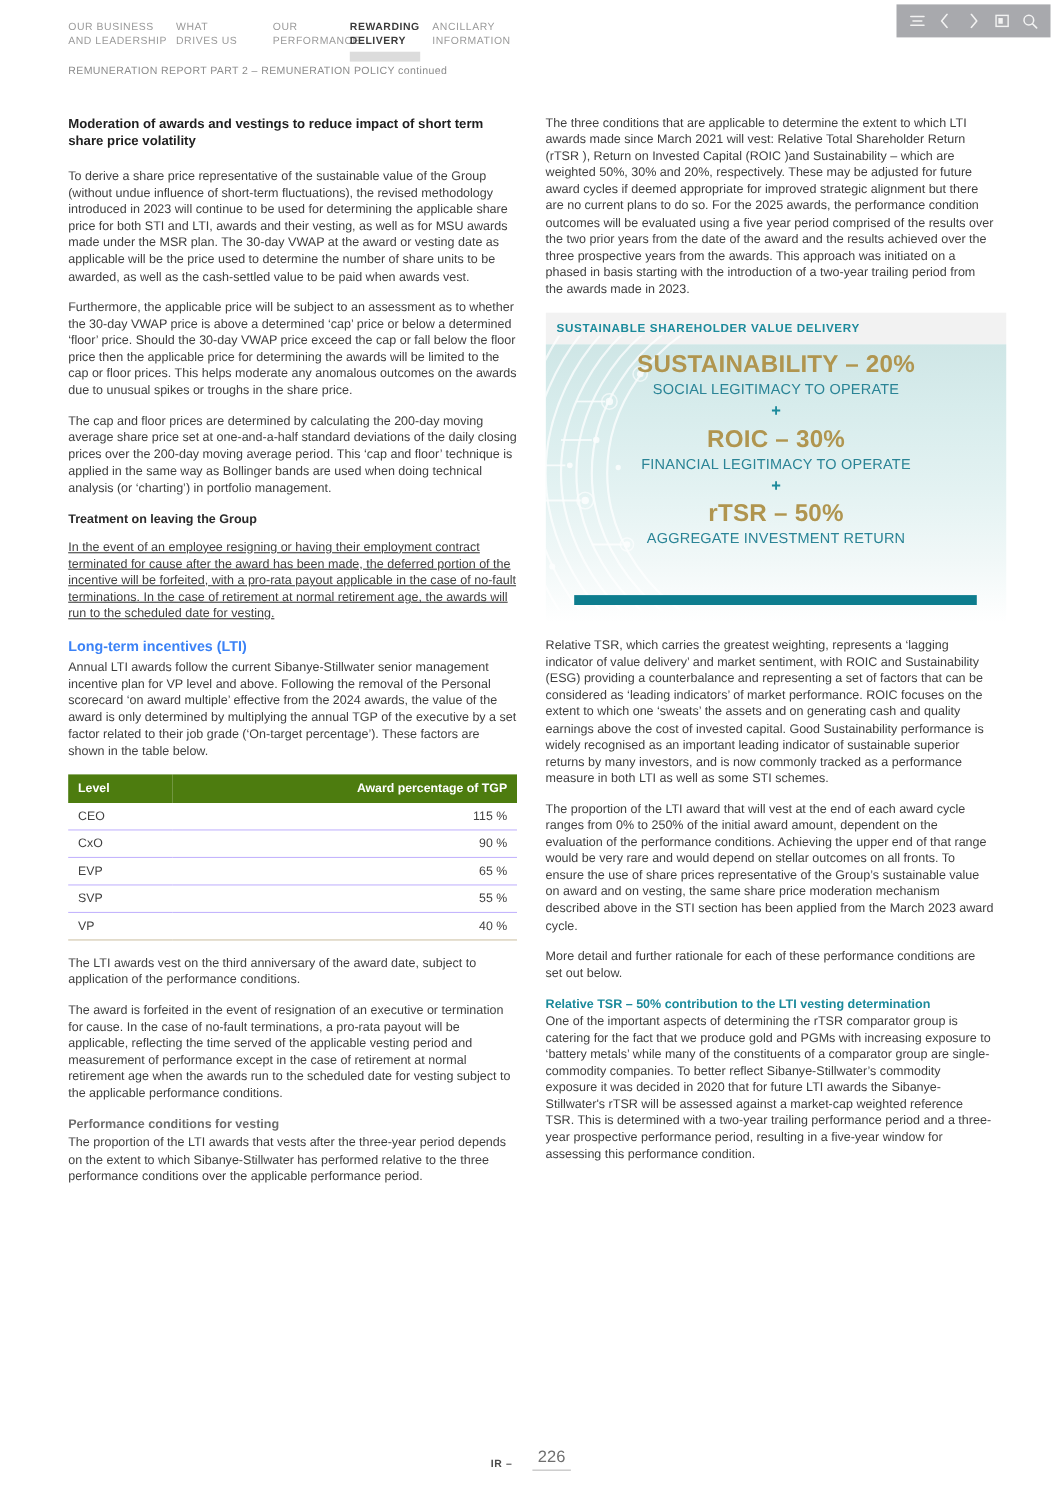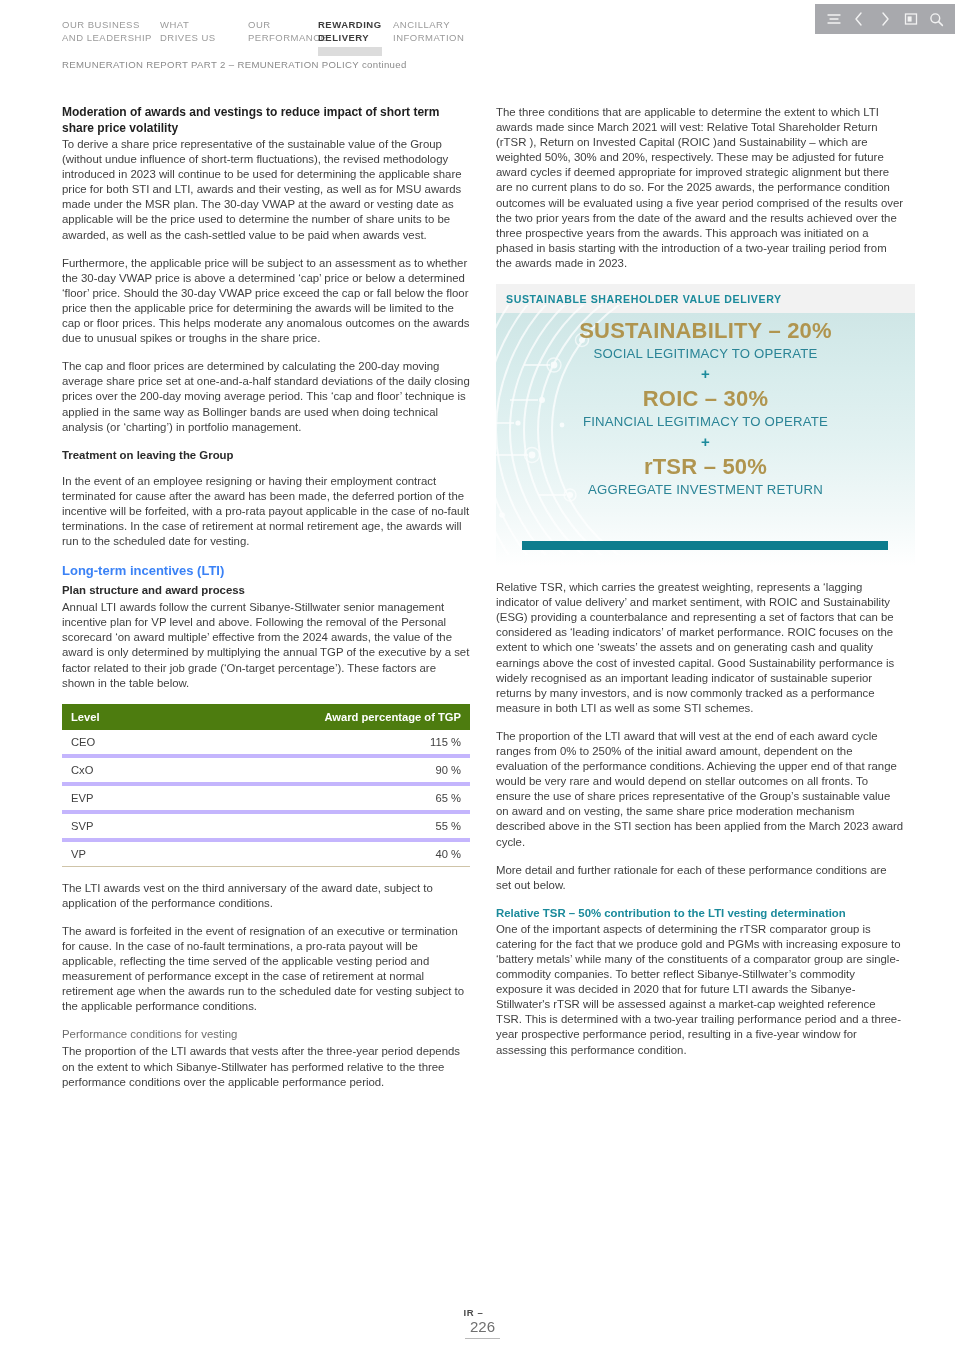--- a/index.html
+++ b/index.html
@@ -73,55 +73,55 @@
 
   p.body, .body {
     font-size: 11.4px;
     line-height: 15.1px;
     color: #3f3f3f;
     margin-bottom: 13px;
     text-align: left;
   }
   h2.head-black {
     font-size: 12px; line-height: 15.5px; font-weight: bold;
-    color: #1f1f1f; margin-bottom: 1px;
+    color: #1f1f1f; margin-bottom: 18px;
   }
   h3.sub-black {
     font-size: 11.4px; line-height: 15px; font-weight: bold;
     color: #2b2b2b; margin-bottom: 2px;
   }
   h3.sub-gray {
-    font-size: 11.4px; line-height: 15px; font-weight: normal;
+    font-size: 11.4px; line-height: 15px; font-weight: bold;
     color: #6d6d6d; margin-bottom: 2px;
   }
   h3.head-gold {
     font-size: 13px; line-height: 17px; font-weight: bold;
     color: #3b82f6; margin-bottom: 4px;
   }
   h3.head-teal {
     font-size: 11.4px; line-height: 15px; font-weight: bold;
     color: #1b8a9b; margin-bottom: 1px;
   }
-  .gap-top { margin-top: 11px; }
+  .gap-top { margin-top: 11px; text-decoration: underline; }
 
   
   table.award-table {
     width: 408px; border-collapse: collapse;
     margin: 4px 0 14px 0;
     font-size: 11.2px;
   }
   table.award-table thead th {
     background: #4d7c0f; color: #ffffff;
     font-weight: bold; font-size: 11.2px;
     padding: 7px 9px; text-align: left;
   }
   table.award-table thead th.right { text-align: right; }
   table.award-table tbody td {
     padding: 6px 9px;
-    border-bottom: 4px solid #c4b5fd;
+    border-bottom: 1px solid #c4b5fd;
     color: #3f3f3f;
   }
   table.award-table tbody td.right { text-align: right; }
   table.award-table tbody tr:last-child td { border-bottom: 1px solid #cfc4a8; }
 
   
   .panel {
     position: relative;
     width: 419px;
     margin: 2px 0 14px 0;
@@ -165,21 +165,21 @@
   .panel-rule {
     position: absolute; left: 26px; bottom: 16px;
     width: 366px; height: 9px; background: #0d7d8e; z-index: 2;
   }
 
   
   .footer {
     position: absolute; left: 0; bottom: 26px;
     width: 965px; text-align: center;
   }
-  .footer-inner { display: inline-flex; align-items: center; flex-direction: column; }
+  .footer-inner { display: inline-flex; align-items: flex-end; }
   .footer-ir {
     font-size: 9.5px; font-weight: bold; color: #4a4a4a;
     letter-spacing: 0.6px; margin-right: 18px;
   }
   .footer-page {
     font-size: 15px; color: #6f6f6f;
     border-bottom: 1.5px solid #b9b9b9;
     padding: 0 5px 3px 5px;
   }
 </style>
@@ -251,21 +251,20 @@
   </div>
 
   <div class="col col-left">
     <h2 class="head-black">Moderation of awards and vestings to reduce impact of short term share price volatility</h2>
     <p class="body">To derive a share price representative of the sustainable value of the Group (without undue influence of short-term fluctuations), the revised methodology introduced in 2023 will continue to be used for determining the applicable share price for both STI and LTI, awards and their vesting, as well as for MSU awards made under the MSR plan. The 30-day VWAP at the award or vesting date as applicable will be the price used to determine the number of share units to be awarded, as well as the cash-settled value to be paid when awards vest.</p>
     <p class="body">Furthermore, the applicable price will be subject to an assessment as to whether the 30-day VWAP price is above a determined ‘cap’ price or below a determined ‘floor’ price. Should the 30-day VWAP price exceed the cap or fall below the floor price then the applicable price for determining the awards will be limited to the cap or floor prices. This helps moderate any anomalous outcomes on the awards due to unusual spikes or troughs in the share price.</p>
     <p class="body">The cap and floor prices are determined by calculating the 200-day moving average share price set at one-and-a-half standard deviations of the daily closing prices over the 200-day moving average period. This ‘cap and floor’ technique is applied in the same way as Bollinger bands are used when doing technical analysis (or ‘charting’) in portfolio management.</p>
     <h3 class="sub-black">Treatment on leaving the Group</h3>
     <p class="body gap-top">In the event of an employee resigning or having their employment contract terminated for cause after the award has been made, the deferred portion of the incentive will be forfeited, with a pro-rata payout applicable in the case of no-fault terminations. In the case of retirement at normal retirement age, the awards will run to the scheduled date for vesting.</p>
     <h3 class="head-gold">Long-term incentives (LTI)</h3>
-    <h3 class="sub-black">Plan structure and award process</h3>
     <p class="body">Annual LTI awards follow the current Sibanye-Stillwater senior management incentive plan for VP level and above. Following the removal of the Personal scorecard ‘on award multiple’ effective from the 2024 awards, the value of the award is only determined by multiplying the annual TGP of the executive by a set factor related to their job grade (‘On-target percentage’). These factors are shown in the table below.</p>
 
     <table class="award-table">
       <thead>
         <tr>
           <th>Level</th>
           <th class="right">Award percentage of TGP</th>
         </tr>
       </thead>
       <tbody>

